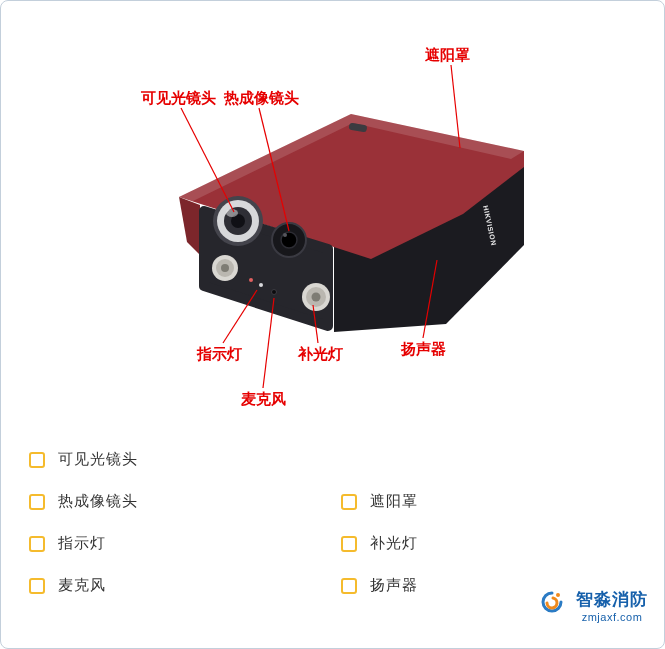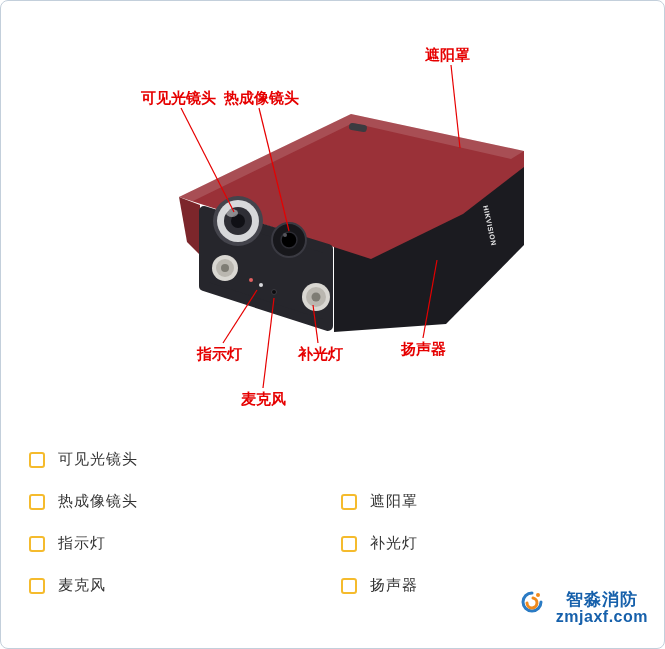--- a/index.html
+++ b/index.html
@@ -70,22 +70,22 @@
   .brand-text { display: flex; flex-direction: column; align-items: center; }
   .brand-name {
     color: var(--brand-blue, #1660ab);
     font-size: 17px;
     font-weight: bold;
     letter-spacing: 1px;
     line-height: 20px;
   }
   .brand-site {
     color: var(--brand-blue, #1660ab);
-    font-size: 16px;
-    font-weight: bold;
+    font-size: 11px;
+    font-weight: normal;
     letter-spacing: 0.5px;
     line-height: 14px;
   }
 </style>
 </head>
 <body>
 
 <div class="page">
 
   <div class="diagram">

